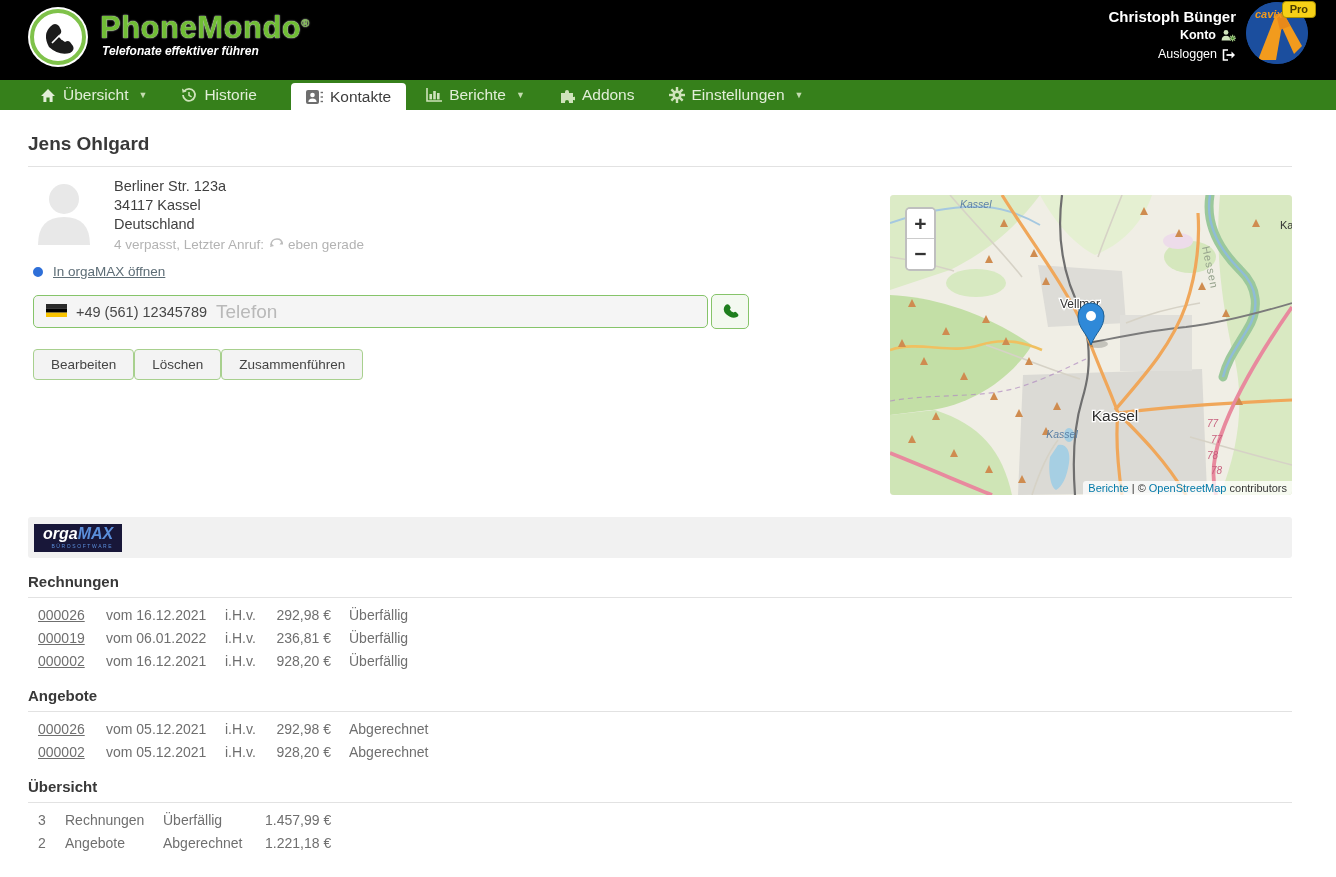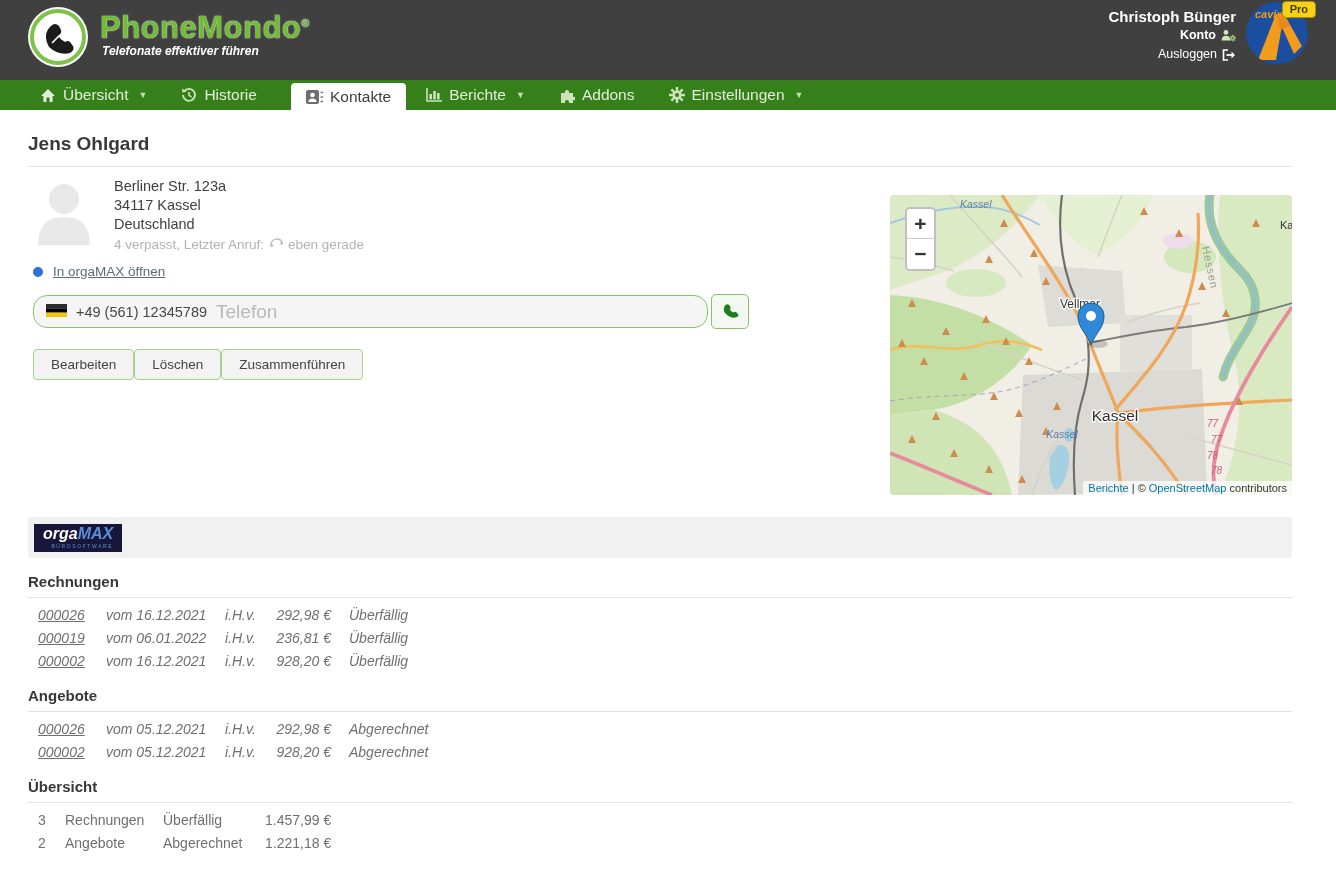--- a/index.html
+++ b/index.html
@@ -5,21 +5,21 @@
   * { box-sizing: border-box; }
   html,body { margin:0; padding:0; }
   body {
     width:1336px; height:877px;
     font-family:"Liberation Sans", sans-serif;
     background:#ffffff; color:#3c3c3c;
     overflow:hidden;
   }
 
   
-  .app-header { position:relative; height:80px; background:#404040; }
+  .app-header { position:relative; height:80px; background:#000000; }
   .brand { position:absolute; left:30px; top:3px; display:flex; align-items:flex-start; }
   .logo-circle {
     width:56px; height:56px; margin-top:6px; border-radius:50%;
     background:#ffffff; border:4px solid #7fc24a;
     box-shadow:0 0 0 2px #ffffff;
     display:flex; align-items:center; justify-content:center;
   }
   .brand-text { margin-left:14px; }
   .brand-name { font-size:31px; font-weight:800; color:#70bd35; letter-spacing:0.5px;
     text-shadow:0 0 1px #ffffff, 0 0 2px rgba(255,255,255,.6); line-height:40px; }
@@ -61,21 +61,21 @@
   .address-block { margin-left:22px; font-size:14.5px; color:#3f3f3f; line-height:19px; }
   .call-info { color:#b3b3b3; font-size:13.5px; margin-top:1px; display:flex; align-items:center; gap:5px; }
 
   .open-link-row { display:flex; align-items:center; gap:10px; margin-top:10px; margin-left:5px; }
   .blue-donut { width:7px; height:7px; border:5px solid #2e6fd8; border-radius:50%; background:#fff; }
   .gray-link { color:#5d6d76; font-size:13.5px; text-decoration:underline; cursor:pointer; }
 
   .phone-row { display:flex; align-items:center; margin-top:15px; margin-left:5px; }
   .phone-input {
     width:675px; height:33px; background:#f5f5f5;
-    border:1px solid #86c46a; border-radius:14px;
+    border:1px solid #86c46a; border-radius:5px;
     display:flex; align-items:center; padding:4px 12px; gap:9px; cursor:text;
   }
   .phone-number { font-size:14.5px; color:#474747; }
   .phone-placeholder { font-size:19px; color:#b9b9b9; }
   .call-button {
     width:38px; height:35px; margin-left:3px;
     background:#f3f9f0; border:1px solid #86c46a; border-radius:5px;
     display:flex; align-items:center; justify-content:center; cursor:pointer;
   }
 
@@ -108,21 +108,21 @@
   .orgamax-logo { background:#181739; padding:2px 9px 3px; cursor:pointer; }
   .orgamax-logo .l1 { font-size:16px; font-weight:800; font-style:italic; line-height:16px; }
   .orgamax-logo .orga { color:#ffffff; }
   .orgamax-logo .max { color:#5b8fdb; }
   .orgamax-logo .sub { font-size:5px; letter-spacing:1.6px; color:#5b8fdb; text-align:right; margin-top:1px; }
 
   .section-title { font-size:15px; font-weight:bold; color:#383838; margin:15px 0 0; }
   .section-rule { border-top:1px solid #e2e2e2; margin-top:7px; }
   .doc-table { margin-top:5px; }
   .doc-row { display:grid; grid-template-columns:68px 119px 40px 66px auto;
-    padding-left:10px; height:23px; align-items:center; font-size:14px; color:#6f6f6f;font-style:italic; }
+    padding-left:10px; height:23px; align-items:center; font-size:14px; color:#6f6f6f; }
   .doc-row .num a { color:#6f6f6f; text-decoration:underline; cursor:pointer; }
   .doc-row .amount { text-align:right; }
   .doc-row .status { margin-left:18px; }
   .sum-row { display:grid; grid-template-columns:27px 98px 102px auto;
     padding-left:10px; height:23px; align-items:center; font-size:14px; color:#6f6f6f; }
 
   .footer-link-row { margin-top:26px; text-align:right; padding-right:24px; }
 </style>
 </head>
 <body>

